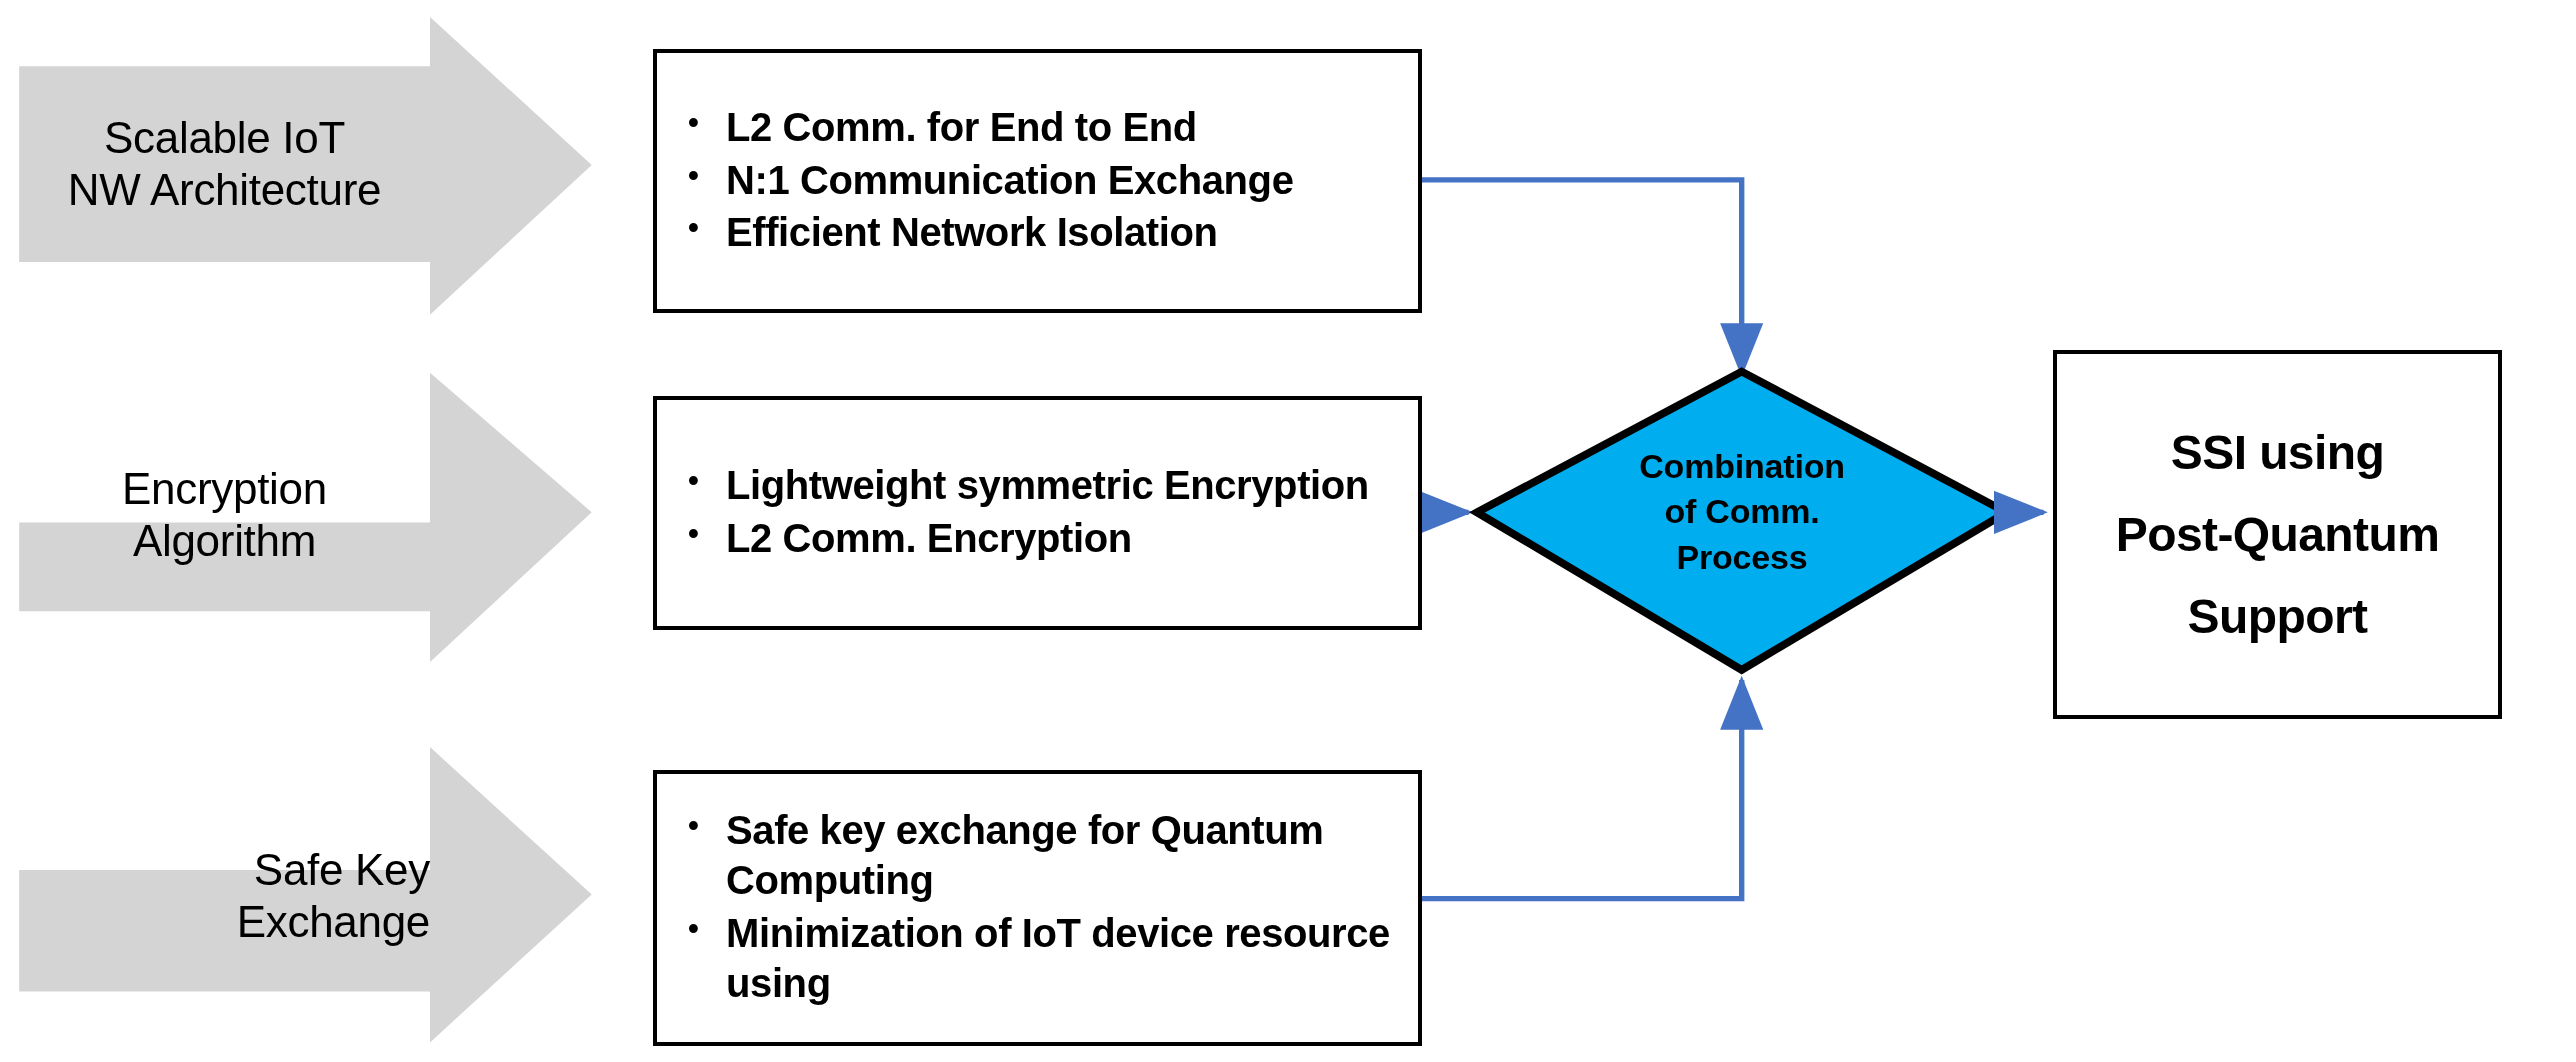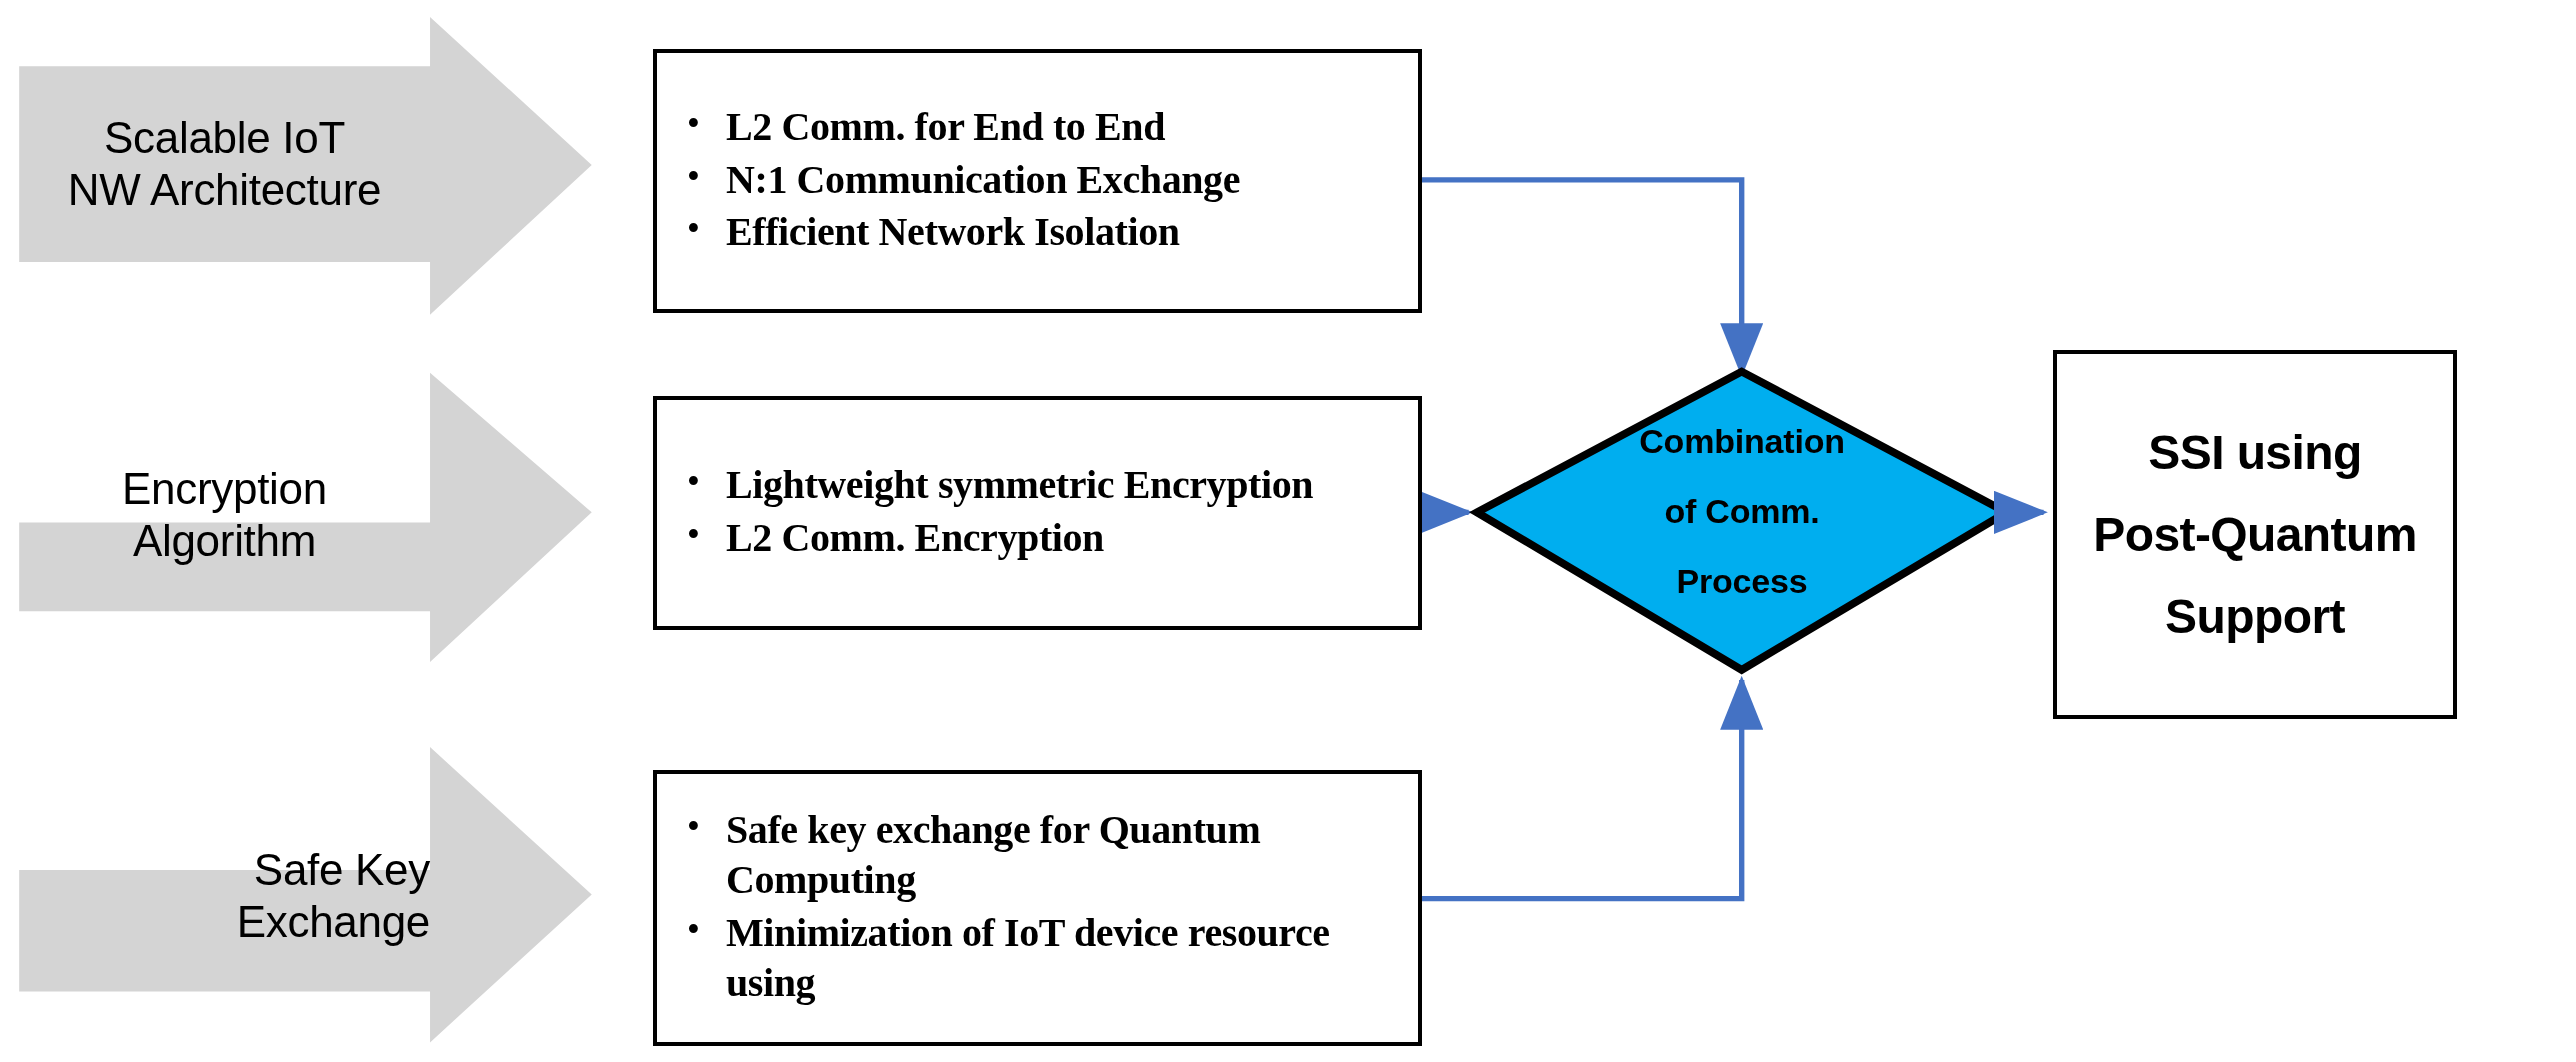--- a/index.html
+++ b/index.html
@@ -78,30 +78,29 @@
   }
   .bullet-marker {
     flex: 0 0 auto;
     width: 38px;
     font-size: 31px;
     line-height: 1.35;
     color: #000000;
   }
   .bullet-text {
     flex: 1 1 auto;
-    font-family: Liberation Serif, serif;
   }
 
   
   .diamond-label {
     position: absolute;
     display: flex;
     flex-direction: column;
     align-items: center;
-    justify-content: space-between;
+    justify-content: center;
     text-align: center;
     font-family: "Liberation Sans", sans-serif;
     font-weight: 700;
     font-size: 34px;
     line-height: 1.34;
     color: #000000;
     letter-spacing: -0.2px;
     white-space: pre;
   }
 
@@ -218,21 +217,21 @@
         </li>
       </ul>
     </div>
 
     <div class="diamond-label" style="left:1603px; top:419px; width:278px; height:186px;">
       <span>Combination</span>
       <span>of Comm.</span>
       <span>Process</span>
     </div>
 
-    <div class="outcome-box" style="left:2053px; top:350px; width:404px; height:369px;">
+    <div class="outcome-box" style="left:2053px; top:350px; width:449px; height:369px;">
       <div class="outcome-line">SSI using</div>
       <div class="outcome-line">Post-Quantum</div>
       <div class="outcome-line">Support</div>
     </div>
 
   </div>
 </div>
 
 
 </body></html>

